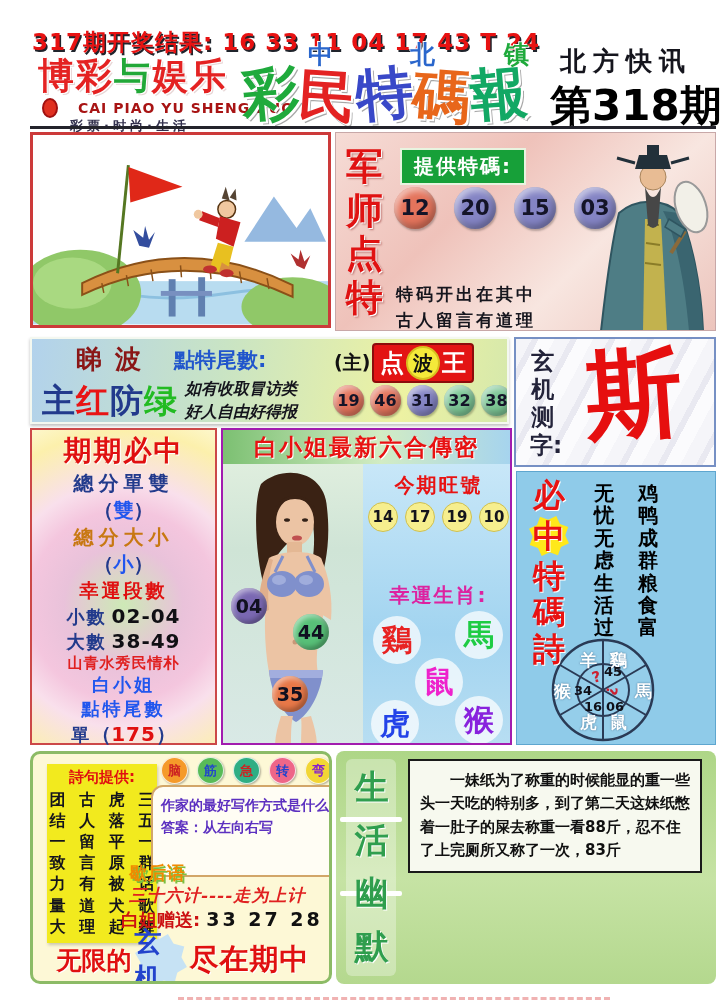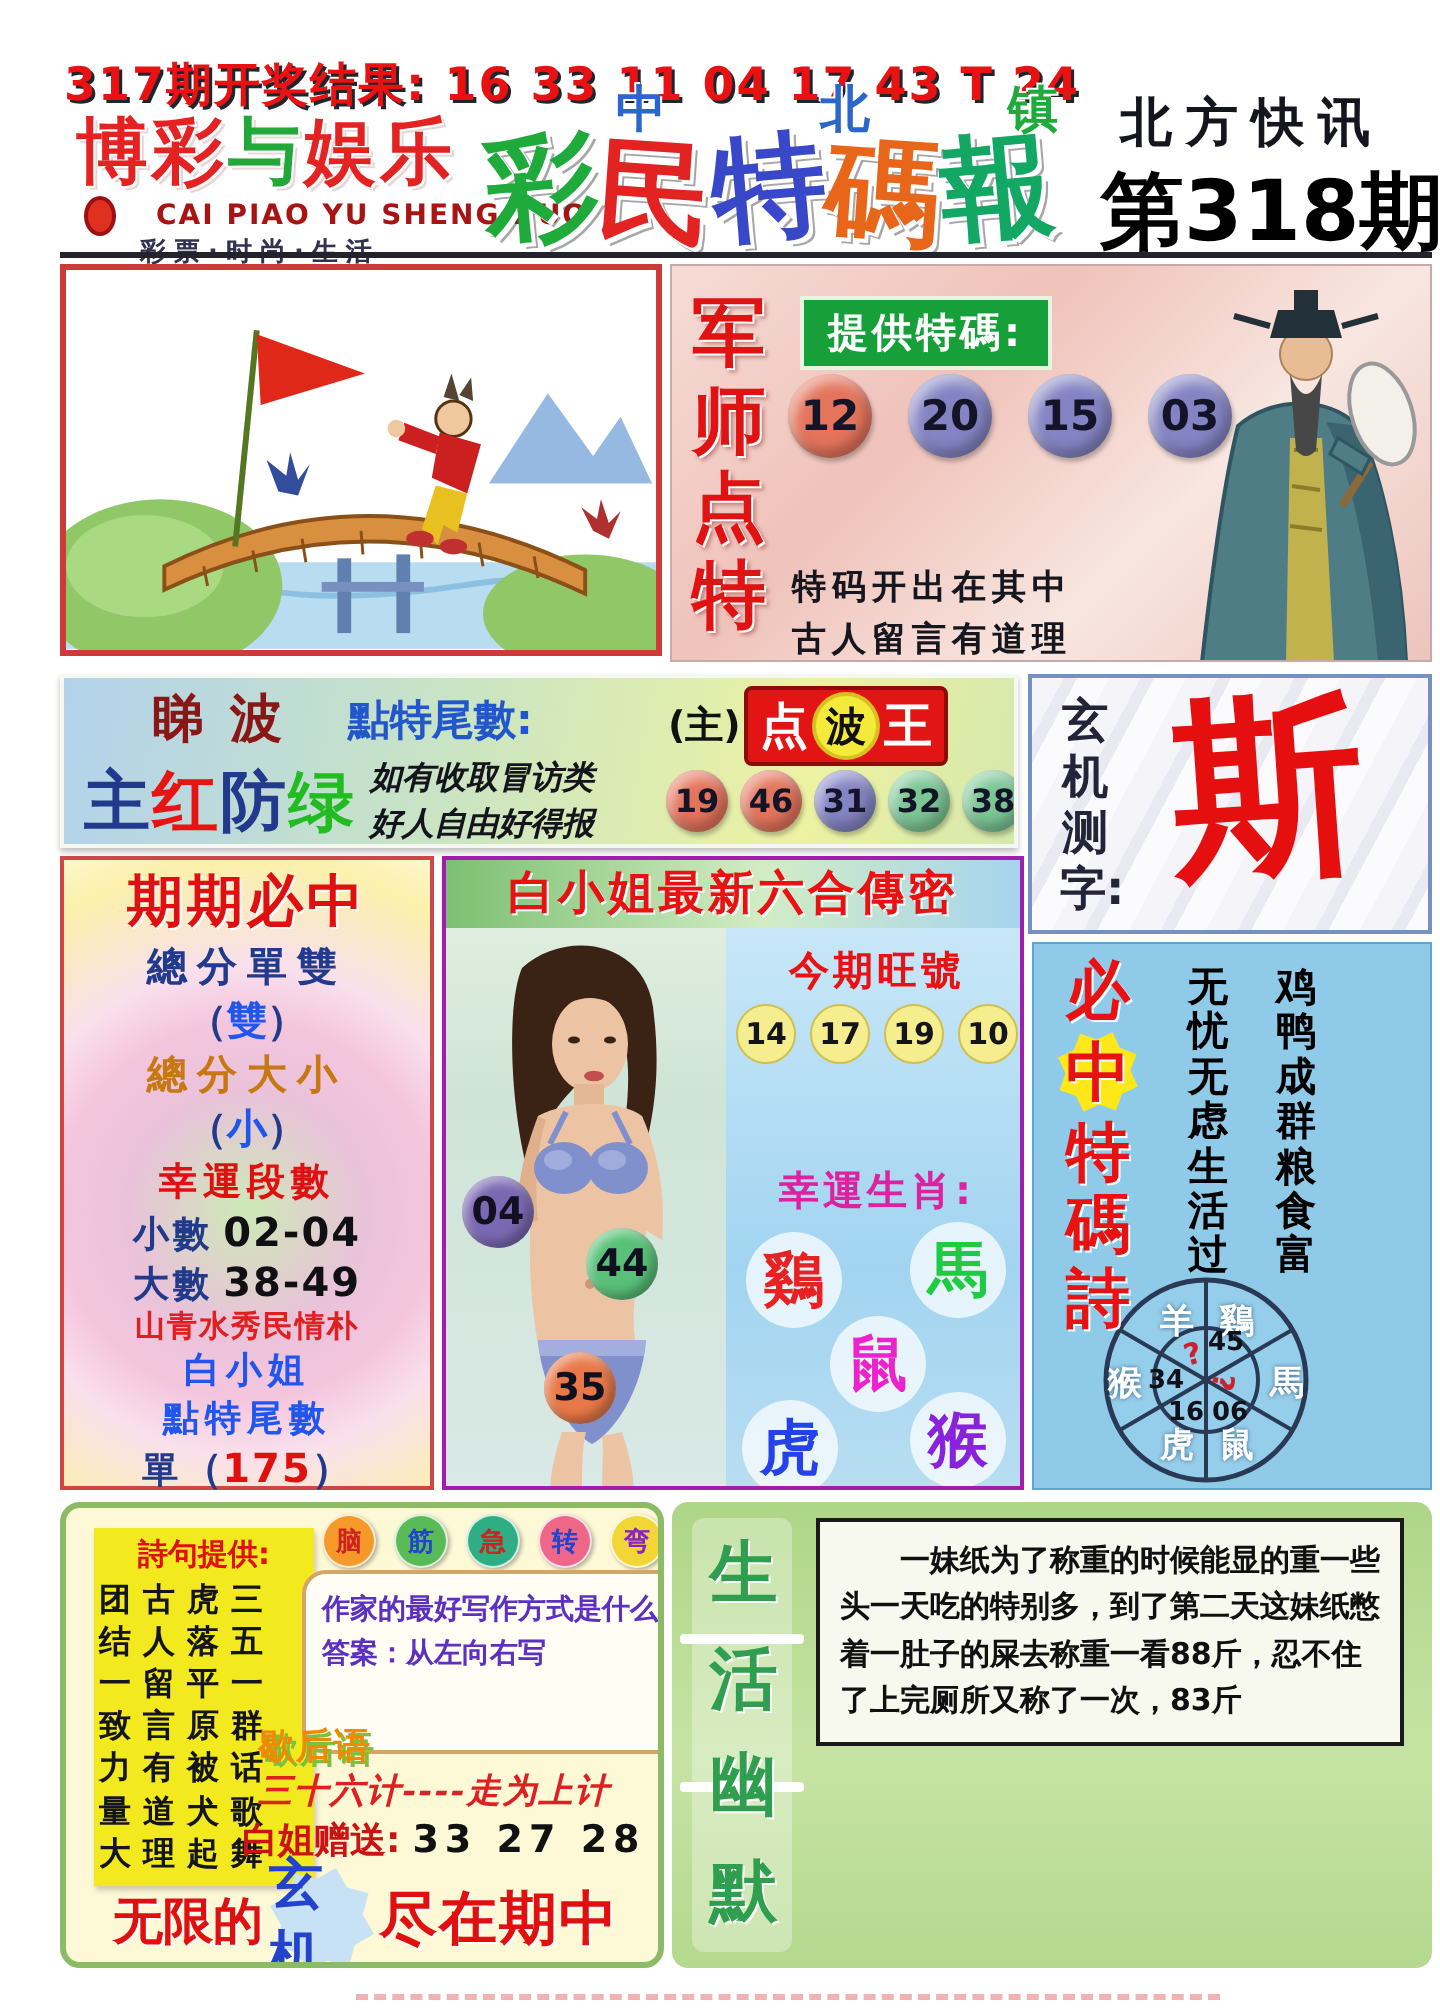--- a/index.html
+++ b/index.html
@@ -134,21 +134,21 @@
   .wn{position:absolute;color:#101018;font-weight:bold;font-size:13px;}
   .wn0{left:53px;top:26px;} .wn1{left:23px;top:45px;} .wn2{left:33px;top:61px;} .wn3{left:55px;top:61px;}
   .wq{position:absolute;color:#cc2030;font-weight:bold;font-size:15px;}
   .wq0{left:41px;top:30px;transform:rotate(-15deg);} .wq1{left:56px;top:44px;transform:rotate(100deg);}
 
   
   .bleft{left:30px;top:751px;width:302px;height:233px;box-sizing:border-box;background:#fdf8d6;
          border:3px solid #8cbb66;border-radius:10px;overflow:hidden;}
   .shiju{left:14px;top:10px;width:106px;background:#f2ea1e;padding:4px 2px 6px;box-shadow:1px 2px 3px rgba(0,0,0,.2);}
   .shiju-title{text-align:center;font-size:15px;font-weight:bold;color:#e01010;margin-bottom:2px;}
-  .shiju-grid{display:flex;justify-content:flex-start;gap:5px;}
+  .shiju-grid{display:flex;justify-content:space-between;gap:5px;}
   .shiju-col{width:17px;font-size:16px;font-weight:bold;color:#14141c;line-height:1.32;word-break:break-all;text-align:center;}
   .naojin{left:128px;top:3px;display:flex;gap:9px;}
   .nj{width:25px;height:25px;border-radius:50%;display:flex;align-items:center;justify-content:center;
       font-size:13px;font-weight:bold;border:1px solid rgba(255,255,255,.8);box-shadow:1px 1px 2px rgba(0,0,0,.3);}
   .qa{left:118px;top:31px;width:186px;height:72px;background:#fffdf4;border:2px solid #d2a668;border-radius:12px;
       padding:8px 8px;font-size:14px;font-weight:bold;color:#5c30c0;line-height:1.55;
       font-family:"DejaVu Serif","Liberation Serif",serif;}
   .xhy-label{left:96px;top:107px;font-size:18px;font-weight:bold;color:#f08a00;text-shadow:2px 2px 0 #7cc040;letter-spacing:1px;}
   .xhy{left:96px;top:130px;font-size:17px;font-weight:bold;font-style:italic;color:#e02020;letter-spacing:1px;
        font-family:"DejaVu Serif","Liberation Serif",serif;white-space:nowrap;}

